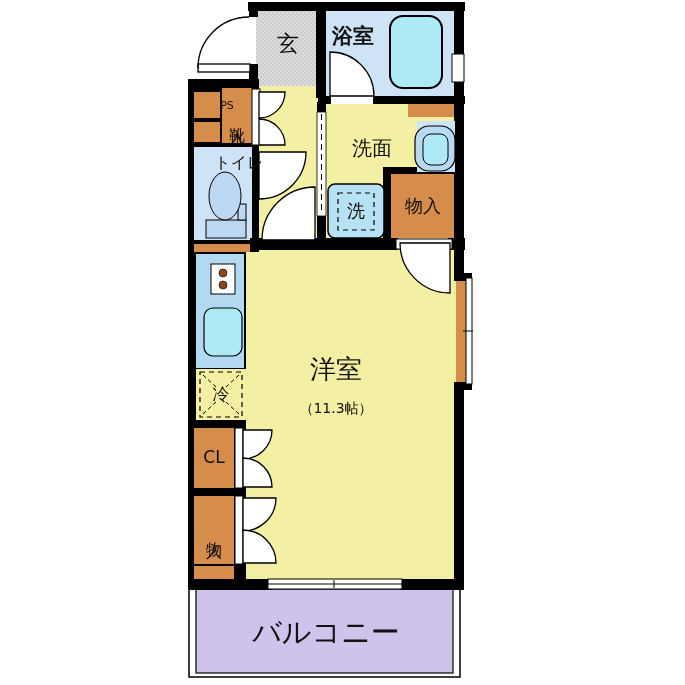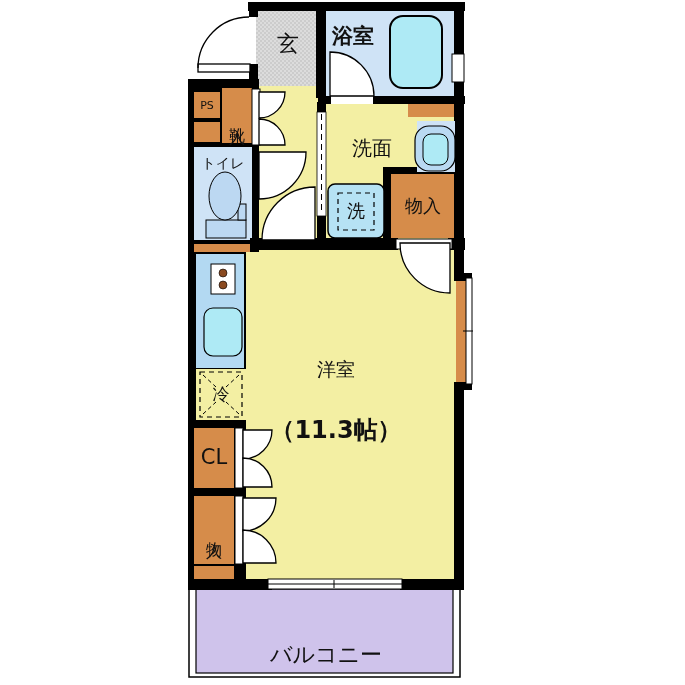--- a/index.html
+++ b/index.html
@@ -124,24 +124,24 @@
     <rect x="466" y="278" width="6" height="106" fill="#ffffff"></rect>
     <path d="M463,331 L473,331"></path>
     <rect x="268" y="579" width="134" height="10" fill="#ffffff"></rect>
     <path d="M268,584 L402,584"></path>
     <path d="M334,580 L334,588"></path>
   </g>
 </svg>
 
 <div class="lbl" style="left:258px;top:28px;width:60px;height:32px;font-size:22px;">玄</div>
 <div class="lbl" style="left:322px;top:20px;width:62px;height:32px;font-size:21px;font-weight:bold;">浴室</div>
-<div class="lbl" style="left:194px;top:94px;width:26px;height:22px;font-size:11px;">PS</div>
+<div class="lbl" style="left:194px;top:94px;width:26px;height:22px;font-size:11px;padding-left:20px;">PS</div>
 <div class="lbl v" style="left:224px;top:90px;width:26px;height:52px;font-size:16px;">靴入</div>
-<div class="lbl" style="left:194px;top:150px;width:58px;height:26px;font-size:14px;">トイレ</div>
+<div class="lbl" style="left:194px;top:150px;width:58px;height:26px;font-size:16px;padding-left:16px;">トイレ</div>
 <div class="lbl" style="left:340px;top:134px;width:64px;height:28px;font-size:20px;">洗面</div>
 <div class="lbl" style="left:340px;top:196px;width:32px;height:30px;font-size:18px;">洗</div>
 <div class="lbl" style="left:391px;top:192px;width:64px;height:28px;font-size:18px;">物入</div>
-<div class="lbl" style="left:300px;top:354px;width:72px;height:30px;font-size:19px;">洋室</div>
-<div class="lbl" style="left:276px;top:416px;width:120px;height:28px;font-size:24px;font-weight:bold;">（11.3帖）</div>
+<div class="lbl" style="left:300px;top:354px;width:72px;height:30px;font-size:26px;">洋室</div>
+<div class="lbl" style="left:276px;top:394px;width:120px;height:28px;font-size:14px;">（11.3帖）</div>
 <div class="lbl" style="left:202px;top:380px;width:38px;height:28px;font-size:17px;">冷</div>
-<div class="lbl" style="left:194px;top:444px;width:40px;height:26px;font-size:21px;">CL</div>
+<div class="lbl" style="left:194px;top:444px;width:40px;height:26px;font-size:17px;">CL</div>
 <div class="lbl v" style="left:198px;top:500px;width:32px;height:60px;font-size:16px;">物入</div>
-<div class="lbl" style="left:246px;top:639px;width:160px;height:32px;font-size:22px;">バルコニー</div>
+<div class="lbl" style="left:246px;top:616px;width:160px;height:32px;font-size:29px;">バルコニー</div>
 
 </body></html>

